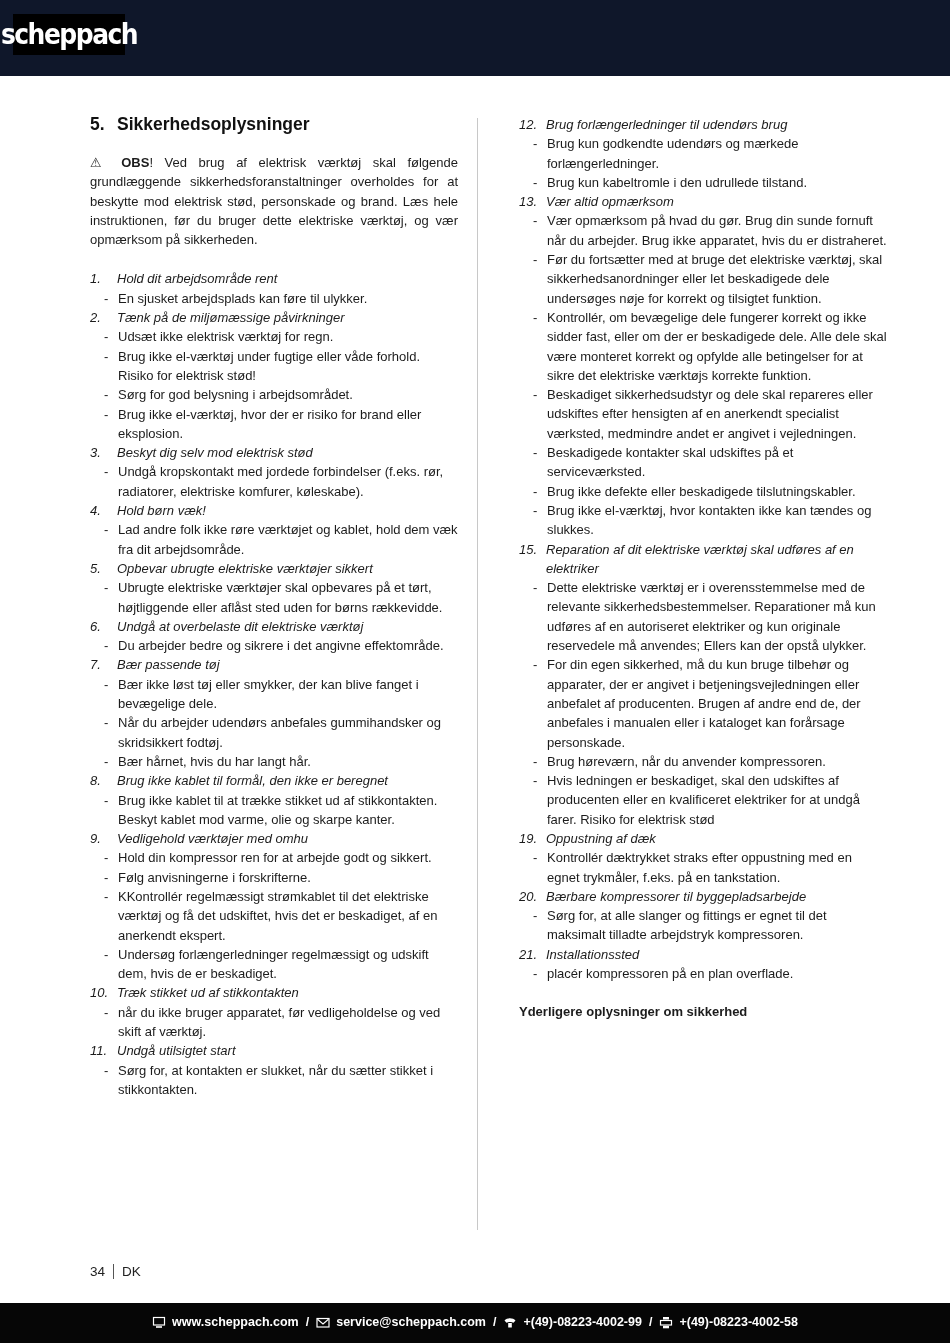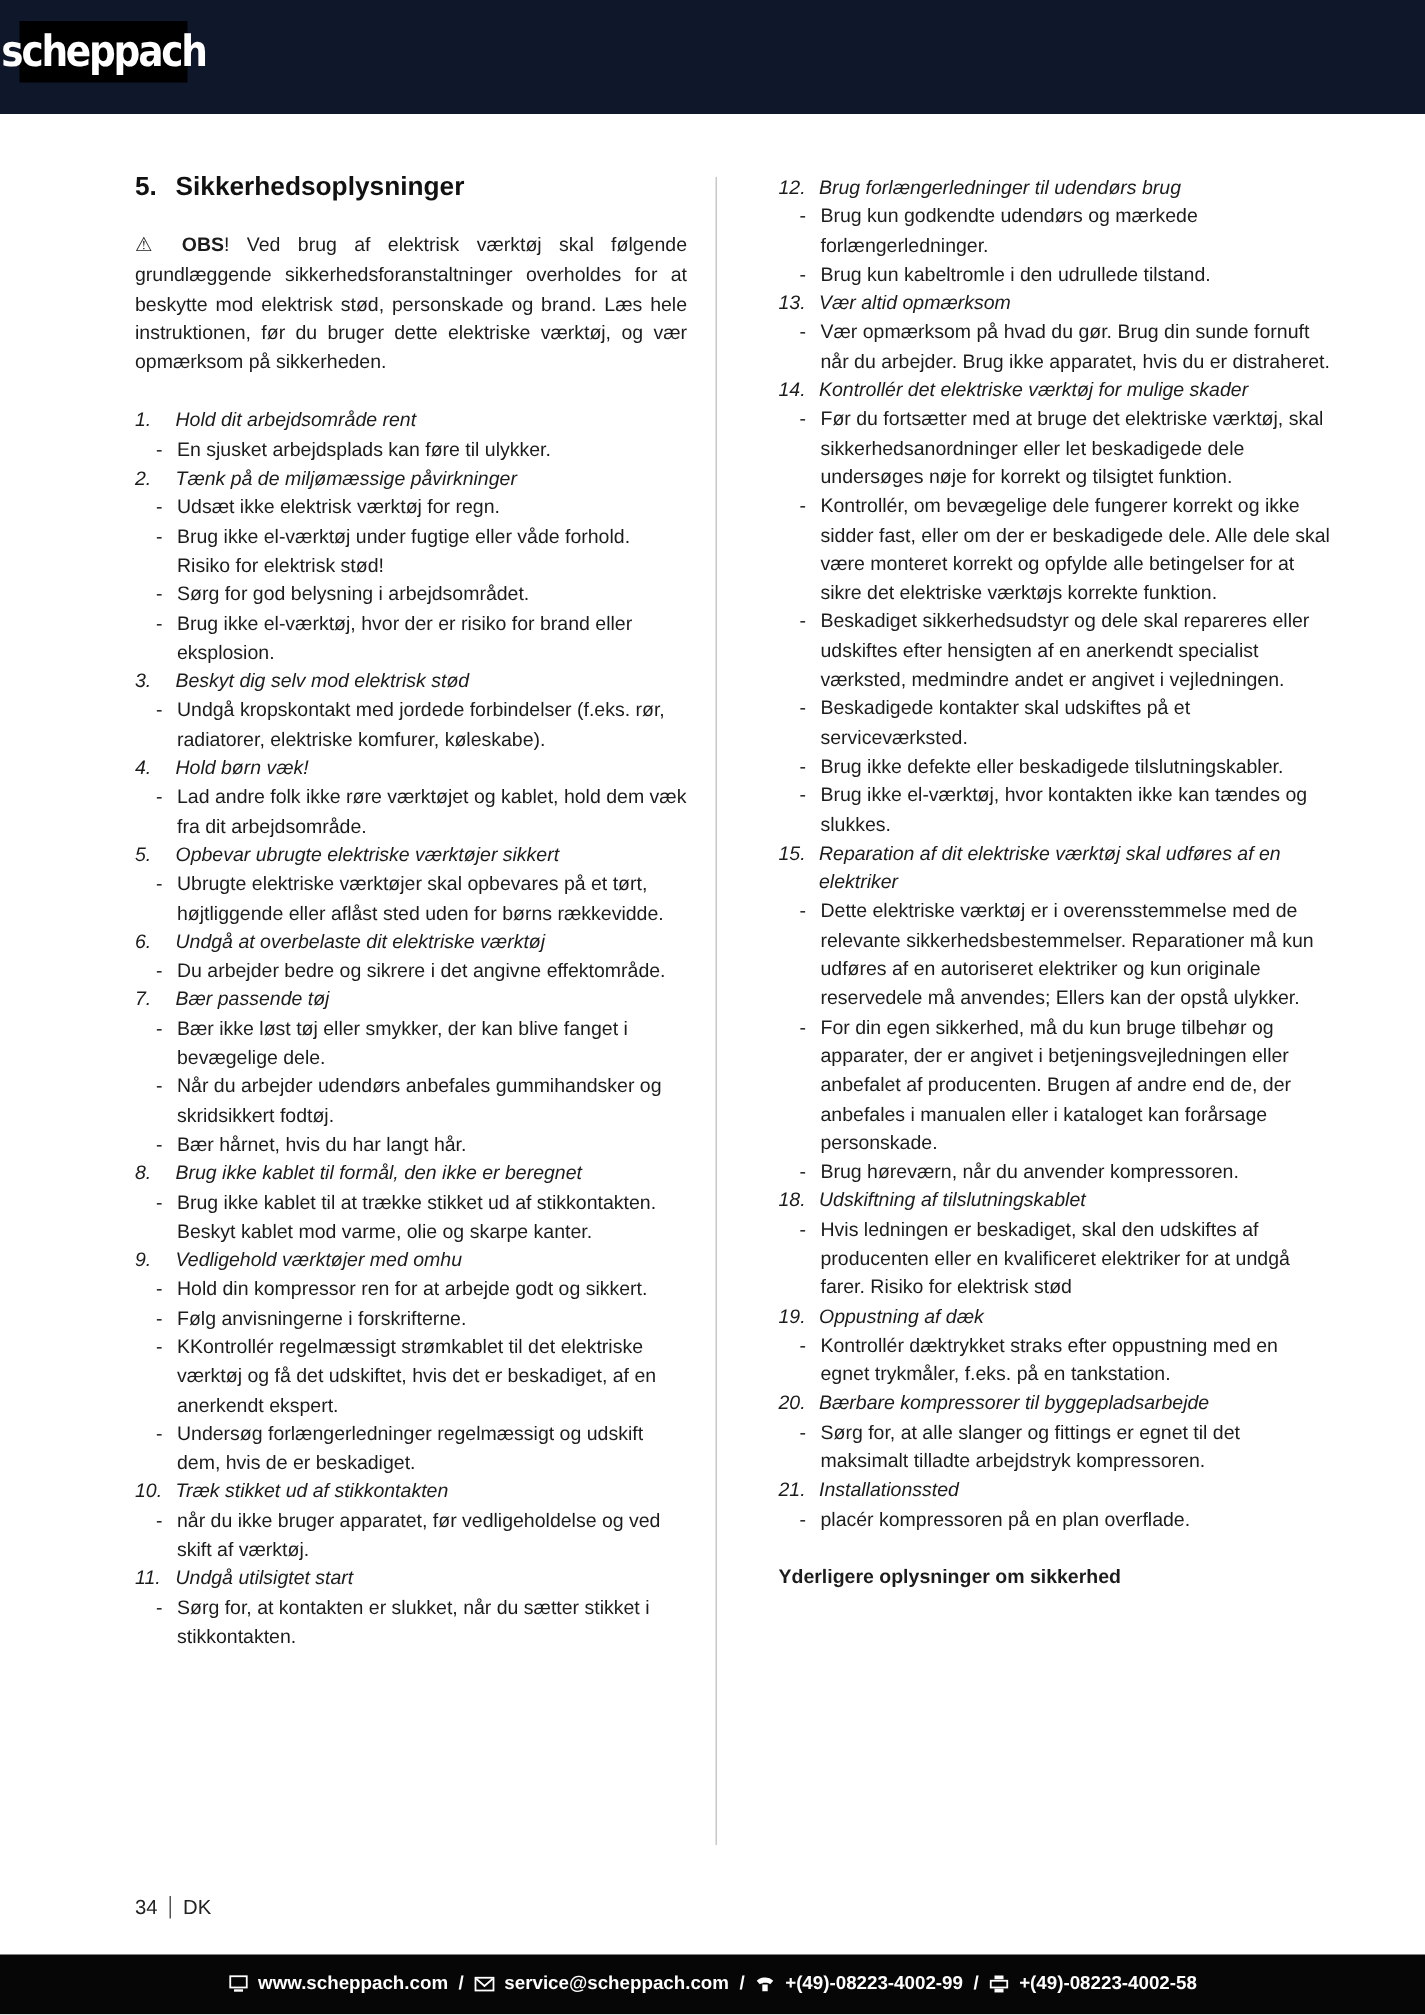--- a/index.html
+++ b/index.html
@@ -220,24 +220,20 @@
           <span class="itext">Brug kun kabeltromle i den udrullede tilstand.</span>
         </div>
         <div class="num-item">
           <span class="marker">13.</span>
           <span class="itext">Vær altid opmærksom</span>
         </div>
         <div class="sub-item">
           <span class="marker">-</span>
           <span class="itext">Vær opmærksom på hvad du gør. Brug din sunde fornuft når du arbejder. Brug ikke apparatet, hvis du er distraheret.</span>
         </div>
-        <div class="num-item">
-          <span class="marker">14.</span>
-          <span class="itext">Kontrollér det elektriske værktøj for mulige skader</span>
-        </div>
         <div class="sub-item">
           <span class="marker">-</span>
           <span class="itext">Før du fortsætter med at bruge det elektriske værktøj, skal sikkerhedsanordninger eller let beskadigede dele undersøges nøje for korrekt og tilsigtet funktion.</span>
         </div>
         <div class="sub-item">
           <span class="marker">-</span>
           <span class="itext">Kontrollér, om bevægelige dele fungerer korrekt og ikke sidder fast, eller om der er beskadigede dele. Alle dele skal være monteret korrekt og opfylde alle betingelser for at sikre det elektriske værktøjs korrekte funktion.</span>
         </div>
         <div class="sub-item">
           <span class="marker">-</span>
@@ -263,24 +259,20 @@
           <span class="marker">-</span>
           <span class="itext">Dette elektriske værktøj er i overensstemmelse med de relevante sikkerhedsbestemmelser. Reparationer må kun udføres af en autoriseret elektriker og kun originale reservedele må anvendes; Ellers kan der opstå ulykker.</span>
         </div>
         <div class="sub-item">
           <span class="marker">-</span>
           <span class="itext">For din egen sikkerhed, må du kun bruge tilbehør og apparater, der er angivet i betjeningsvejledningen eller anbefalet af producenten. Brugen af andre end de, der anbefales i manualen eller i kataloget kan forårsage personskade.</span>
         </div>
         <div class="sub-item">
           <span class="marker">-</span>
           <span class="itext">Brug høreværn, når du anvender kompressoren.</span>
-        </div>
-        <div class="num-item">
-          <span class="marker">18.</span>
-          <span class="itext">Udskiftning af tilslutningskablet</span>
         </div>
         <div class="sub-item">
           <span class="marker">-</span>
           <span class="itext">Hvis ledningen er beskadiget, skal den udskiftes af producenten eller en kvalificeret elektriker for at undgå farer. Risiko for elektrisk stød</span>
         </div>
         <div class="num-item">
           <span class="marker">19.</span>
           <span class="itext">Oppustning af dæk</span>
         </div>
         <div class="sub-item">

